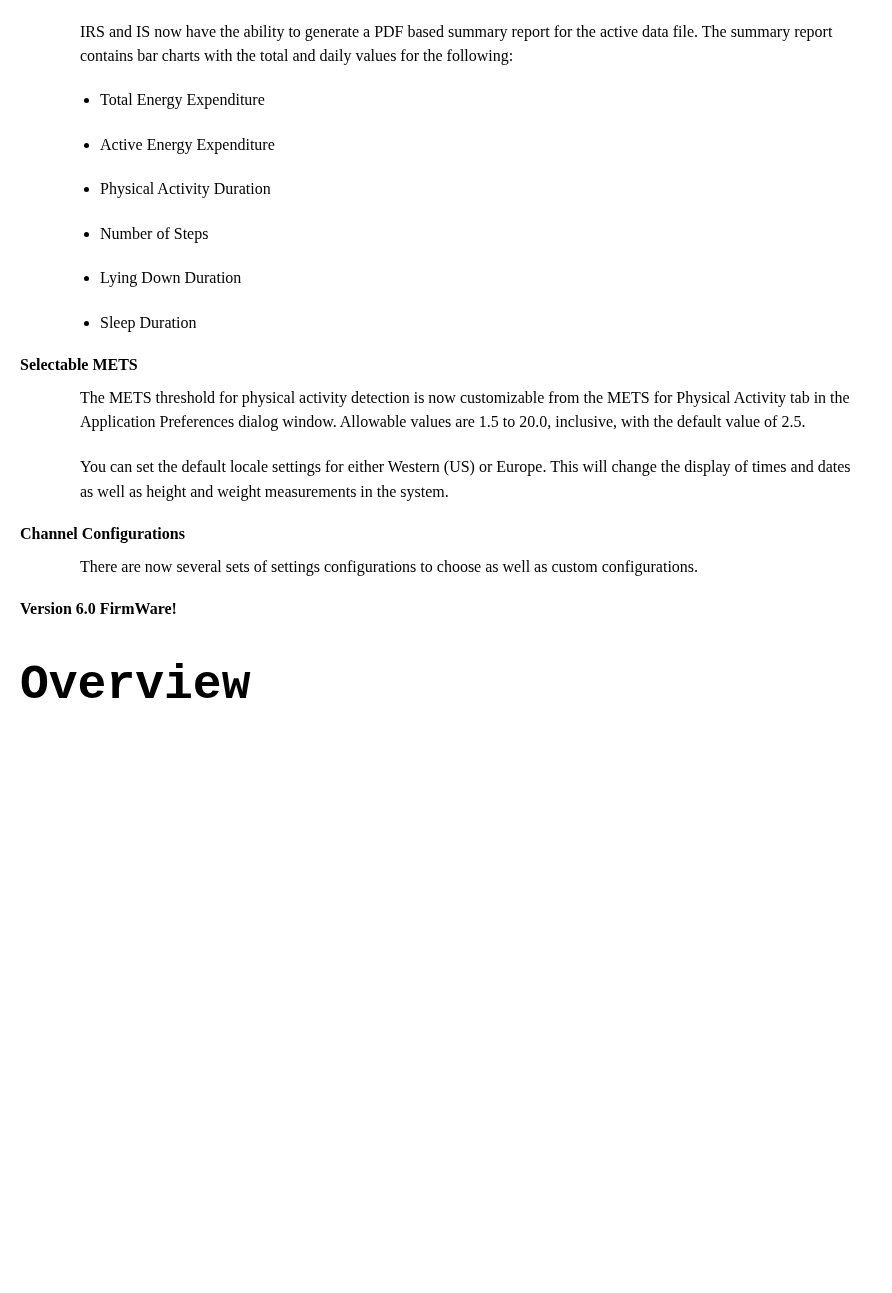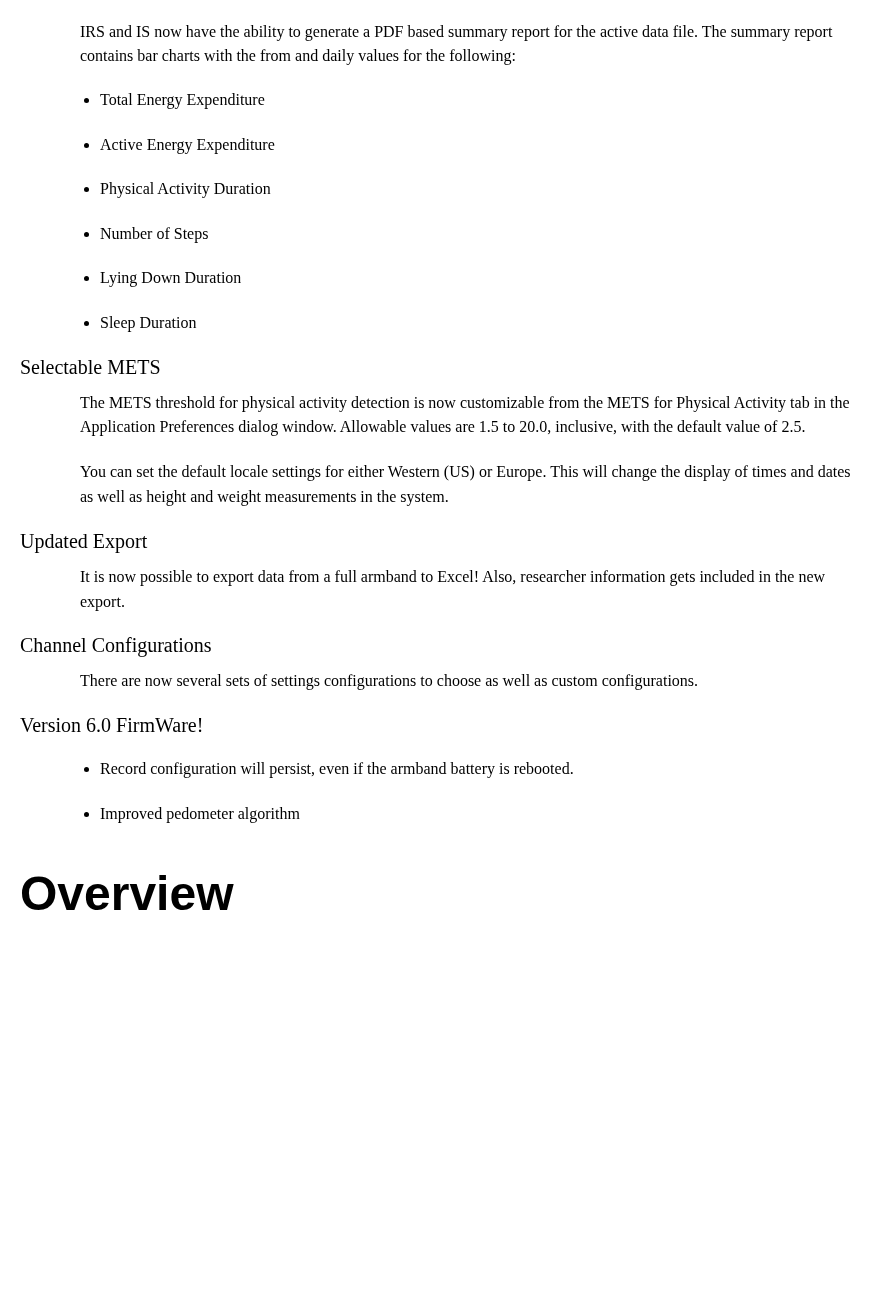--- a/index.html
+++ b/index.html
@@ -34,93 +34,85 @@
       list-style: disc;
     }
 
     .bullet-list li {
       margin-bottom: 4px;
       line-height: 1.6;
       margin-top: 19px;
     }
 
     .section-heading {
-      font-weight: normal;
-      font-size: 20px;
+      font-weight: bold;
+      font-size: 16px;
       margin-bottom: 12px;
       margin-top: 4px;
     }
 
     .section-body {
       margin-left: 60px;
       margin-bottom: 20px;
       line-height: 1.55;
     }
 
     .section-block {
       margin-bottom: 8px;
     }
 
     .overview-heading {
       font-size: 48px;
       font-weight: bold;
-      font-family: Liberation Sans, sans-serif;
+      font-family: Liberation Mono, monospace;
       margin-top: 40px;
       margin-bottom: 16px;
     }
 
     .overview-paragraph {
       font-size: 15px;
       line-height: 1.55;
     }
 
     sup {
       font-size: 10px;
       vertical-align: super;
     }
   </style>
 </head>
 <body>
 
 <div class="content-area">
 
-  <p class="intro-paragraph">IRS and IS now have the ability to generate a PDF based summary report for the active data file. The summary report contains bar charts with the from and daily values for the following:</p>
+  <p class="intro-paragraph">IRS and IS now have the ability to generate a PDF based summary report for the active data file. The summary report contains bar charts with the total and daily values for the following:</p>
 
   <ul class="bullet-list">
 
   <li>Total Energy Expenditure</li>
       <li>Active Energy Expenditure</li>
       <li>Physical Activity Duration</li>
       <li>Number of Steps</li>
       <li>Lying Down Duration</li>
       <li>Sleep Duration</li>
     </ul>
 
   <div id="sections-container">
       <div class="section-block">
         <p class="section-heading">Selectable METS</p>
         <p class="section-body">The METS threshold for physical activity detection is now customizable from the METS for Physical Activity tab in the Application Preferences dialog window. Allowable values are 1.5 to 20.0, inclusive, with the default value of 2.5.</p>
       </div>
       <div class="section-block">
         <p class="section-body">You can set the default locale settings for either Western (US) or Europe. This will change the display of times and dates as well as height and weight measurements in the system.</p>
       </div>
       <div class="section-block">
-        <p class="section-heading">Updated Export</p>
-        <p class="section-body">It is now possible to export data from a full armband to Excel! Also, researcher information gets included in the new export.</p>
-      </div>
-      <div class="section-block">
         <p class="section-heading">Channel Configurations</p>
         <p class="section-body">There are now several sets of settings configurations to choose as well as custom configurations.</p>
       </div>
       <div class="section-block">
         <p class="section-heading">Version 6.0 FirmWare!</p>
-        <ul class="bullet-list">
-          <li>Record configuration will persist, even if the armband battery is rebooted.</li>
-          <li>Improved pedometer algorithm</li>
-        </ul>
       </div>
     </div>
 
   <div class="overview-section">
     <h1 class="overview-heading">Overview</h1>
   </div>
 
 </div>
 
 </body></html>

